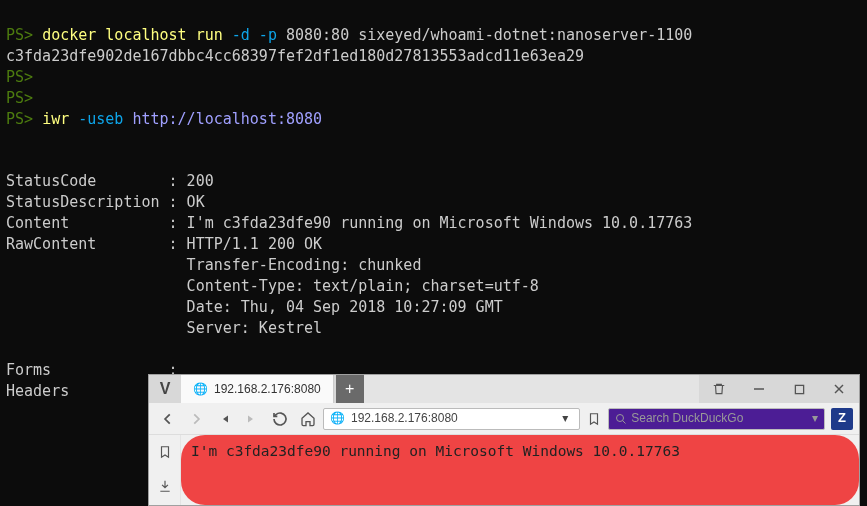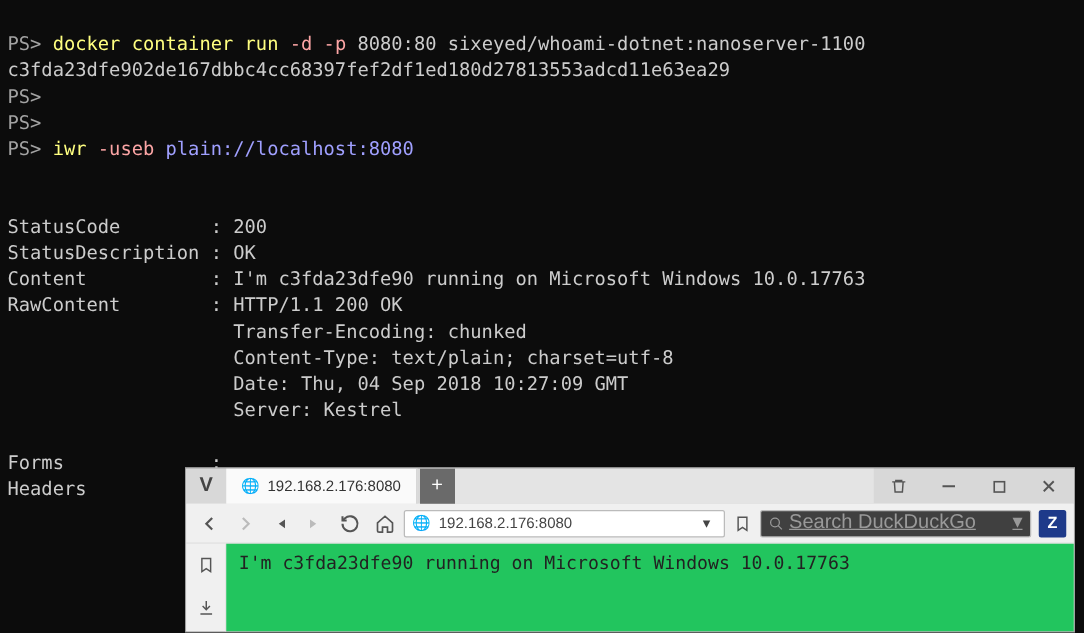--- a/index.html
+++ b/index.html
@@ -12,23 +12,23 @@
     color: #cccccc;
     position: relative;
     overflow: hidden;
     line-height: 1.4;
   }
   .terminal {
     padding: 4px 6px;
     white-space: pre;
   }
   .ps-line { color: #cccccc; }
-  .prompt { color: #a3a3a3; }
+  .prompt { color: #4d7c0f; }
   .cmd { color: #ffff80; text-align: right; }
-  .flag { color: #fca5a5; }
+  .flag { color: #0ea5e9; }
   .arg-highlight { color: #a0a0ff; }
   .arg { color: #cccccc; }
   .output { color: #cccccc; }
   .spacer { height: 20px; }
   .kv-block { white-space: pre; color: #cccccc; }
 
   
   .browser {
     position: absolute;
     left: 148px;
@@ -103,26 +103,26 @@
   .urldrop {
     width: 16px; display:flex; align-items:center; justify-content:center;
   }
   .bookmark-icon {
     width: 24px; display: flex; justify-content: center; color: #555;
   }
   .searchfield {
     flex: 1;
     height: 22px;
     border: 1px solid #bbb;
-    background: #404040;
+    background: #4c1d95;
     border-radius: 2px;
     display: flex; align-items: center;
     padding: 0 6px;
     gap: 4px;
-    font-size: 16px; color: #999; text-decoration: underline;
+    font-size: 12px; color: #999;
   }
   .z-badge {
     width: 22px; height: 22px;
     background: #1e3a8a; color: #fff;
     display: flex; align-items: center; justify-content: center;
     font-weight: bold; font-size: 13px;
     border-radius: 2px;
     margin-left: 4px;
   }
   .sidebar {
@@ -130,37 +130,38 @@
     left: 0; top: 60px; bottom: 0;
     width: 32px;
     background: #f0f0f0;
     display: flex; flex-direction: column; align-items: center;
     padding-top: 4px; gap: 8px;
     border-right: 1px solid #e4e4e4;
   }
   .content {
     position: absolute;
     left: 32px; right: 0; top: 60px; bottom: 0;
-    background: #22c55e;
+    background: #ef4444;
     padding: 6px 10px;
     font-family: Consolas, monospace;
     font-size: 14.5px;
     color: #222;
     white-space: nowrap;
+    border-radius: 24px;
   }
 </style>
 </head>
 <body>
 
 <div class="terminal">
-<span class="ps-line"><span class="prompt">PS&gt;</span> <span class="cmd">docker</span> <span class="cmd">container run</span> <span class="flag">-d -p</span> <span class="arg">8080:80 sixeyed/whoami-dotnet:nanoserver-1100</span></span>
+<span class="ps-line"><span class="prompt">PS&gt;</span> <span class="cmd">docker</span> <span class="cmd">localhost run</span> <span class="flag">-d -p</span> <span class="arg">8080:80 sixeyed/whoami-dotnet:nanoserver-1100</span></span>
 <span class="output">c3fda23dfe902de167dbbc4cc68397fef2df1ed180d27813553adcd11e63ea29</span>
 <span class="prompt">PS&gt;</span>
 <span class="prompt">PS&gt;</span>
-<span class="ps-line"><span class="prompt">PS&gt;</span> <span class="cmd">iwr</span> <span class="flag">-useb</span> <span class="arg-highlight">plain://localhost:8080</span></span>
+<span class="ps-line"><span class="prompt">PS&gt;</span> <span class="cmd">iwr</span> <span class="flag">-useb</span> <span class="arg-highlight">http://localhost:8080</span></span>
 <div class="spacer"></div>
 <div class="kv-block" id="kvblock">StatusCode        : 200
 StatusDescription : OK
 Content           : I'm c3fda23dfe90 running on Microsoft Windows 10.0.17763
 RawContent        : HTTP/1.1 200 OK
                     Transfer-Encoding: chunked
                     Content-Type: text/plain; charset=utf-8
                     Date: Thu, 04 Sep 2018 10:27:09 GMT
                     Server: Kestrel
 

